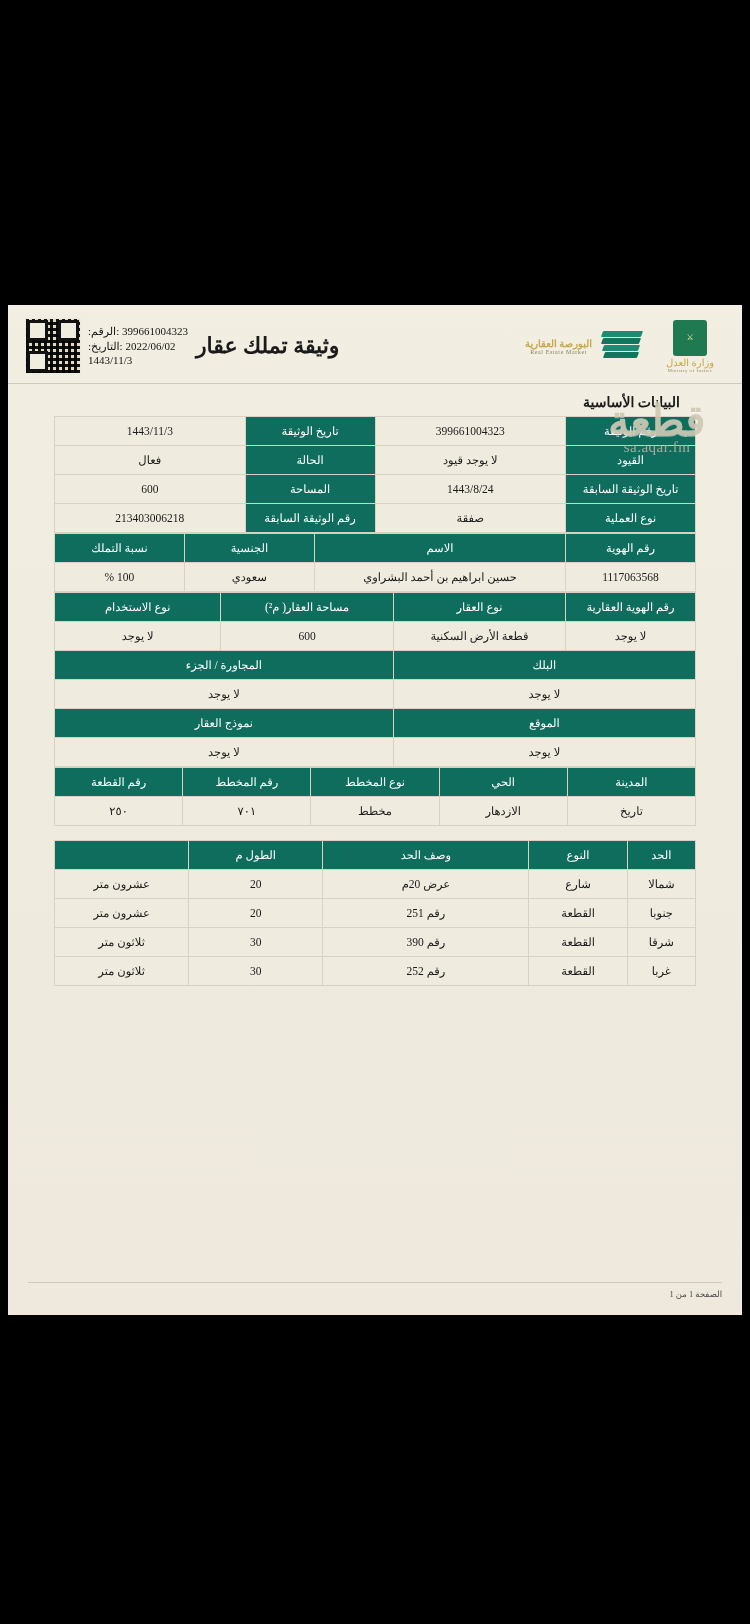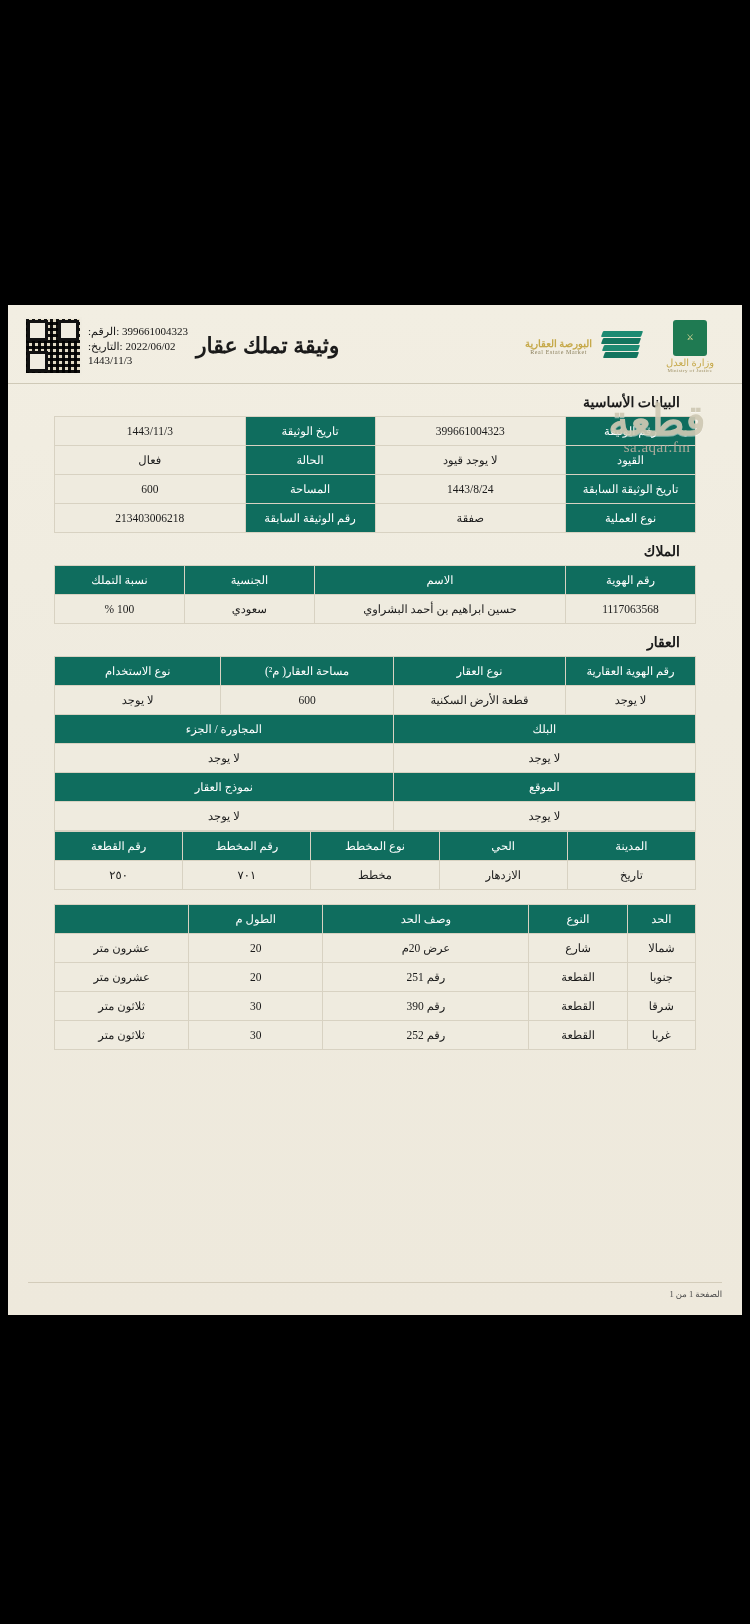--- a/index.html
+++ b/index.html
@@ -180,41 +180,39 @@
         <td class="hd">نوع العملية</td>
         <td class="vl">صفقة</td>
         <td class="hd">رقم الوثيقة السابقة</td>
         <td class="vl">213403006218</td>
       </tr>
     </tbody>
       </table>
   </div>
 
   <div class="section">
-    <div class="section-title">الملاك</div>
     <table class="doc">
       <tbody>
           <tr>
         <th class="hd" style="width:20%">رقم الهوية</th>
         <th class="hd" style="width:40%">الاسم</th>
         <th class="hd" style="width:20%">الجنسية</th>
         <th class="hd" style="width:20%">نسبة التملك</th>
       </tr>
       <tr>
         <td class="vl">1117063568</td>
         <td class="vl">حسين ابراهيم بن أحمد البشراوي</td>
         <td class="vl">سعودي</td>
         <td class="vl">100 %</td>
       </tr>
     </tbody>
       </table>
   </div>
 
   <div class="section">
-    <div class="section-title">العقار</div>
     <table class="doc">
       <tbody>
           <tr>
         <th class="hd" style="width:20%">رقم الهوية العقارية</th>
         <th class="hd" style="width:27%">نوع العقار</th>
         <th class="hd" style="width:27%">مساحة العقار( م²)</th>
         <th class="hd" style="width:26%">نوع الاستخدام</th>
       </tr>
       <tr>
         <td class="vl">لا يوجد</td>

